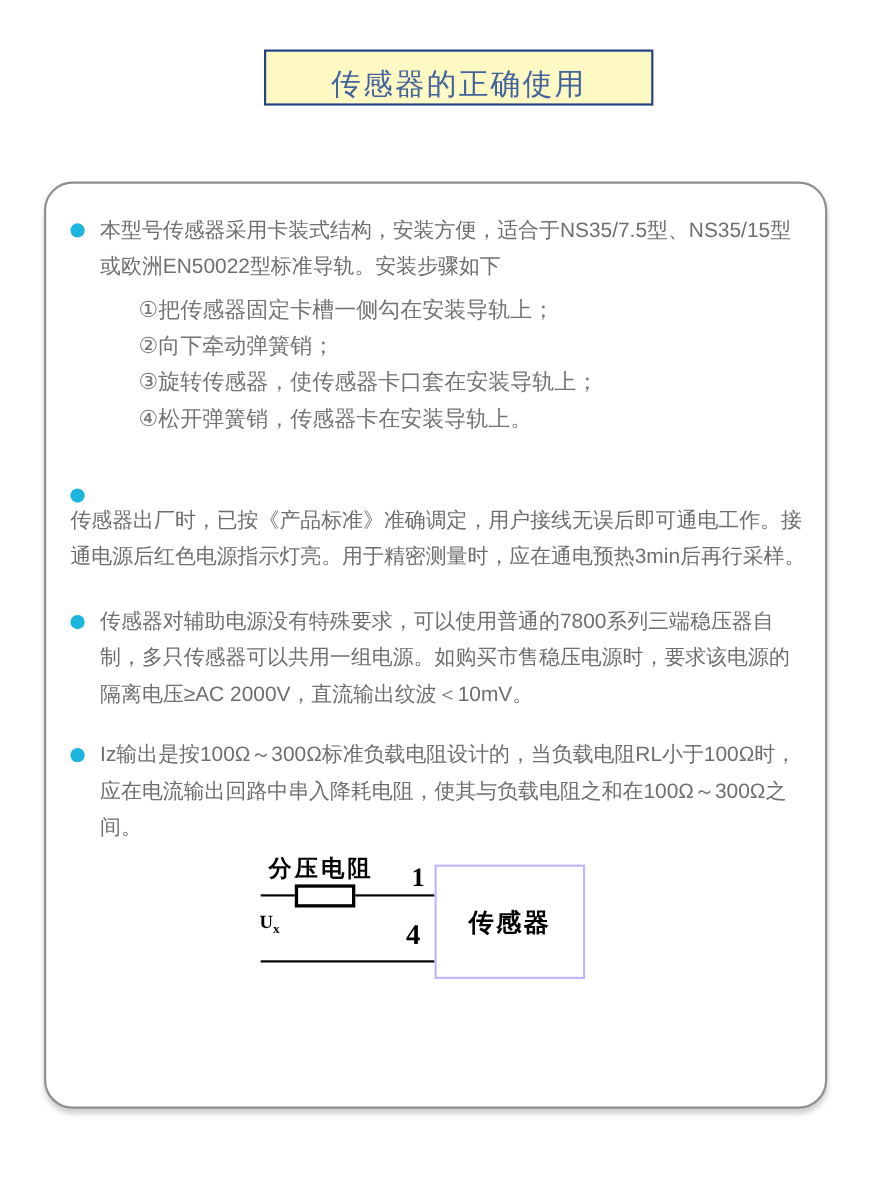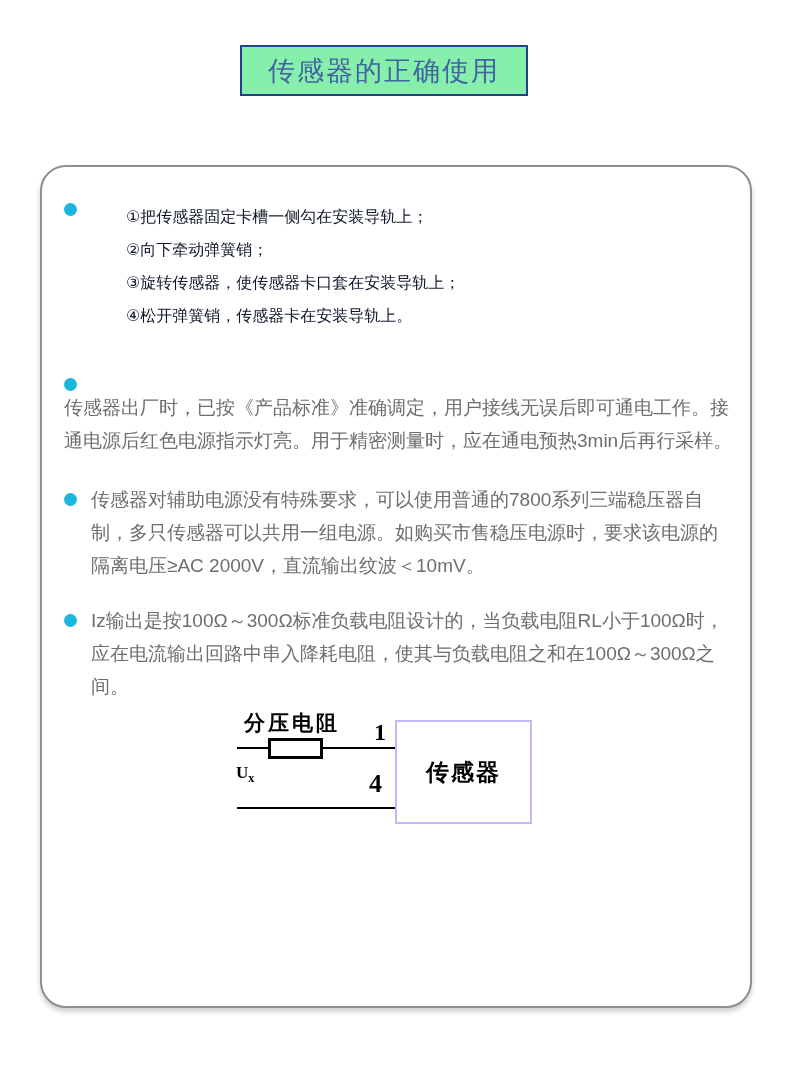--- a/index.html
+++ b/index.html
@@ -10,26 +10,26 @@
     position: relative;
     font-family: "Liberation Sans", "DejaVu Sans", sans-serif;
     overflow: hidden;
   }
 
   
   .title-box {
     position: absolute;
     left: 240px;
     top: 45px;
-    width: 288px;
+    width: 354px;
     height: 51px;
     border: 2px solid #24418c;
-    background: #86efac;
+    background: #fef9c3;
     display: flex;
-    align-items: center;
+    align-items: flex-end;
     justify-content: center;
   }
   .title-box .title-text {
     color: #41639f;
     font-size: 27px;
     letter-spacing: 2px;
     font-weight: 400;
   }
 
   
@@ -63,22 +63,22 @@
     flex: 1;
     color: #6e6e6e;
     font-size: 19px;
     line-height: 33px;
   }
   .steps {
     margin-top: 7px;
     margin-left: 35px;
   }
   .step-line {
-    color: #0f172a;
-    font-size: 16px;
+    color: #737373;
+    font-size: 20px;
     line-height: 33px;
   }
   .gap-after-b1 { margin-top: 36px; flex-direction: column; }
   .gap-after-b2 { margin-top: 26px; }
   .gap-after-b3 { margin-top: 22px; }
   .gap-after-b4 { margin-top: 24px; }
 
   
   .diagram {
     position: relative;
@@ -167,20 +167,21 @@
 
 <div class="title-box">
   <span class="title-text">传感器的正确使用</span>
 </div>
 
 <div class="main-box">
 
   <div class="bullet-item">
     <span class="bullet-dot"></span>
     <div class="bullet-body">
+      <span>本型号传感器采用卡装式结构，安装方便，适合于NS35/7.5型、NS35/15型或欧洲EN50022型标准导轨。安装步骤如下</span>
       <div class="steps">
         <div class="step-line">①把传感器固定卡槽一侧勾在安装导轨上；</div>
         <div class="step-line">②向下牵动弹簧销；</div>
         <div class="step-line">③旋转传感器，使传感器卡口套在安装导轨上；</div>
         <div class="step-line">④松开弹簧销，传感器卡在安装导轨上。</div>
       </div>
     </div>
   </div>
 
   <div class="bullet-item gap-after-b1">

